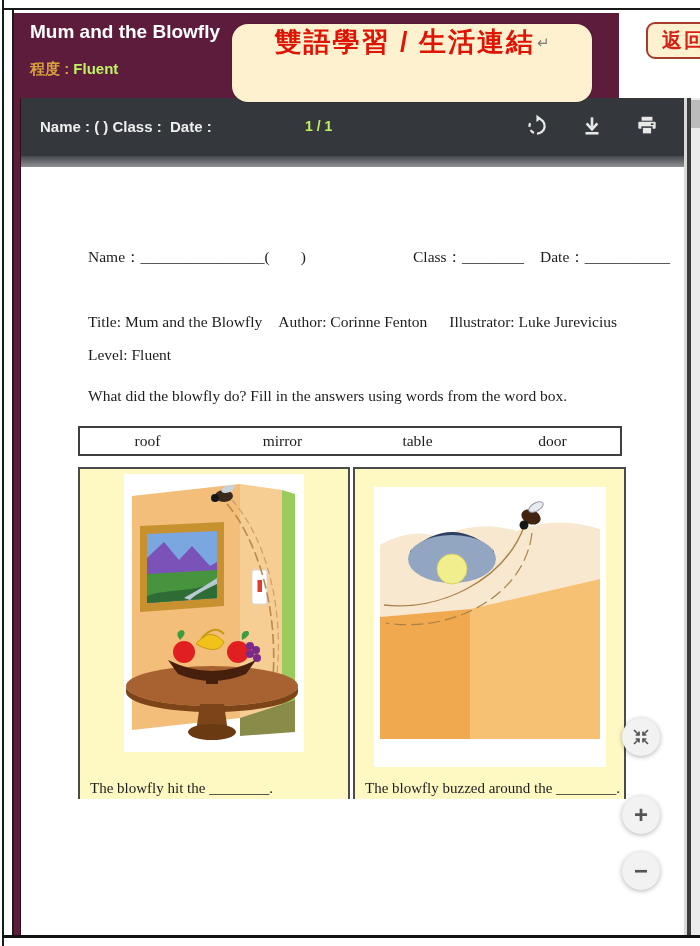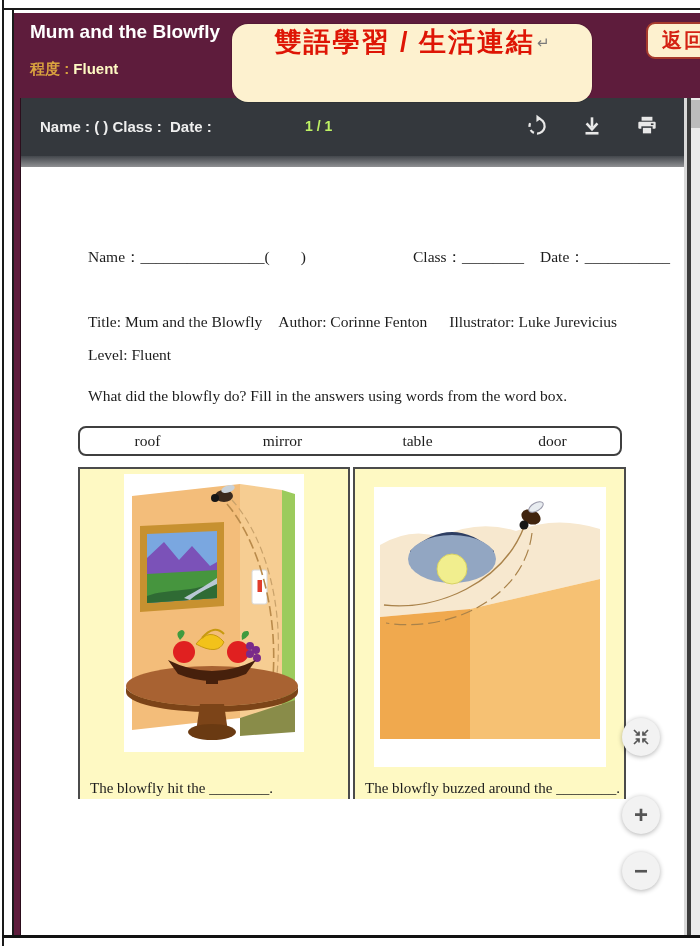--- a/index.html
+++ b/index.html
@@ -8,25 +8,25 @@
 
   
   .frame-top{position:absolute;left:2px;top:8px;width:698px;height:2px;background:#1a1a1a;}
   .frame-left{position:absolute;left:2px;top:0;width:2px;height:946px;background:#1a1a1a;}
   .frame-left2{position:absolute;left:12px;top:9px;width:2px;height:927px;background:#1a1a1a;}
   .frame-bottom{position:absolute;left:2px;top:935px;width:698px;height:3px;background:#121212;}
 
   .app{position:absolute;left:13px;top:13px;width:687px;height:922px;}
 
   
-  .header{position:absolute;left:0;top:0;width:687px;height:85px;background:#5e1c3c;}
+  .header{position:absolute;left:0;top:0;width:606px;height:85px;background:#5e1c3c;}
   .app-title{position:absolute;left:17px;top:8px;color:#ffffff;font-size:19px;font-weight:bold;}
   .level-line{position:absolute;left:17px;top:47px;font-size:15px;font-weight:bold;white-space:pre;}
   .level-label,.level-sep{color:#d9a23f;}
-  .level-value{color:#fef9c3;}
+  .level-value{color:#bef264;}
   .banner{position:absolute;left:219px;top:11px;width:360px;height:78px;background:#fdf1cf;
           border-radius:16px;display:flex;align-items:flex-start;justify-content:center;z-index:10;
           box-shadow:0 0 0 1px rgba(0,0,0,0.10);}
   .banner-text{color:#de1505;font-size:27px;font-weight:bold;letter-spacing:2px;}
   .banner-mark{color:#7a7a7a;font-size:15px;margin-left:2px;margin-top:10px;}
   .back-btn{position:absolute;left:633px;top:9px;width:76px;height:37px;background:#fdf1cf;
             border:2px solid #a63a2c;border-radius:9px;color:#d42214;font-size:20px;font-weight:bold;
             display:flex;align-items:center;justify-content:center;letter-spacing:2px;box-sizing:border-box;}
 
   .left-strip{position:absolute;left:0;top:85px;width:8px;height:837px;background:#5e1c3c;
@@ -47,21 +47,21 @@
   .viewer{position:absolute;left:0;top:69px;width:663px;height:632px;background:#ffffff;overflow:hidden;
           font-family:"Liberation Serif","DejaVu Serif",serif;color:#1c1c1c;}
   .doc-line{position:absolute;white-space:nowrap;font-size:15.5px;}
   .f-name{left:67px;top:80px;} .f-class{left:392px;top:80px;} .f-date{left:519px;top:80px;}
   .title-row{left:67px;top:146px;}
   .t-gap1{margin-right:16px;} .t-gap2{margin-right:22px;}
   .level-row{left:67px;top:179px;}
   .q-row{left:67px;top:220px;}
 
   .word-box{position:absolute;left:57px;top:259px;width:540px;height:26px;border:2px solid #3f3f3f;
-            border-radius:8px;display:flex;align-items:center;}
+            border-radius:0;display:flex;align-items:center;}
   .word{flex:1;text-align:center;font-size:15.5px;}
 
   .panels{position:absolute;left:57px;top:300px;width:549px;display:grid;
           grid-template-columns:272px 273px;grid-template-rows:338px 240px;gap:5px 3px;}
   .panel{border:2px solid #4b4b4b;position:relative;background:#fef9c3;box-sizing:border-box;overflow:hidden;}
   .panel svg{display:block;margin:0 auto;}
   .ill-1{margin-top:5px !important;}
   .ill-2{margin-top:18px !important;}
   .ill-3,.ill-4{margin-top:4px !important;}
   .caption{position:absolute;left:10px;bottom:6px;font-size:15px;white-space:nowrap;}

